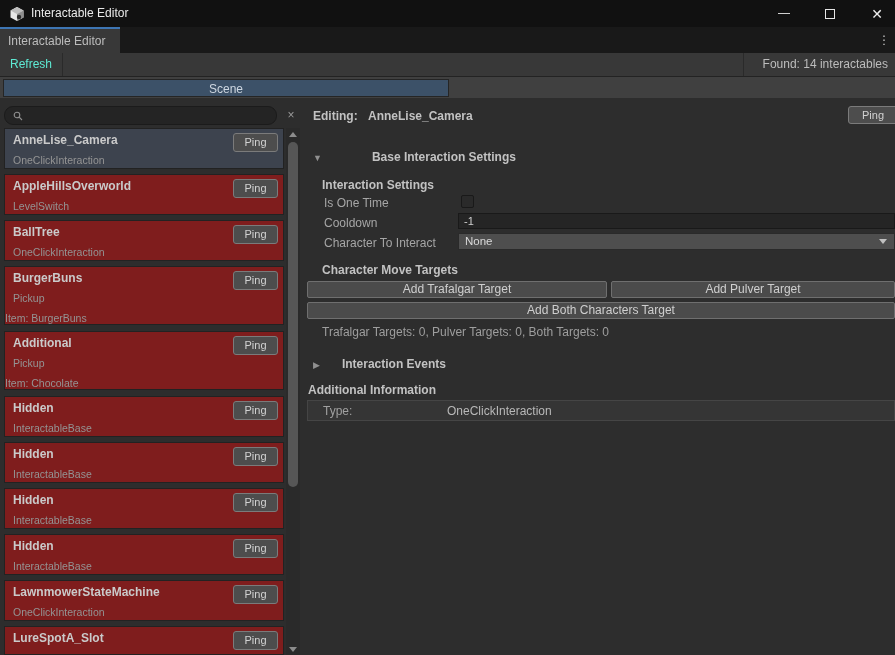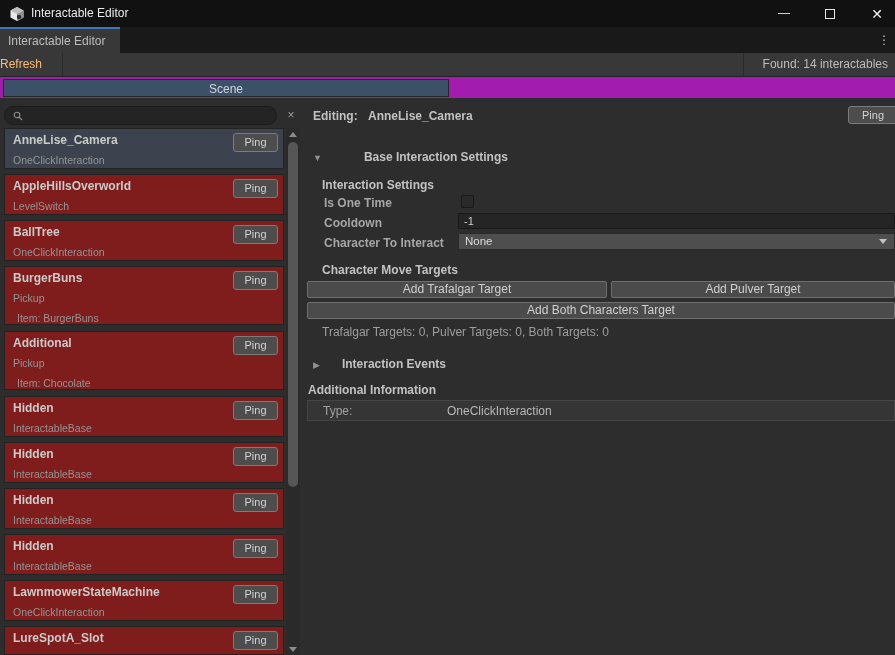--- a/index.html
+++ b/index.html
@@ -18,59 +18,59 @@
   #btn-min .glyph { width:12px; height:1px; background:#cfcfcf; }
   #btn-max .glyph { width:10px; height:10px; border:1px solid #e6e6e6; }
   #btn-close .glyph { font-size:14px; line-height:14px; color:#efefef; }
   
   #tabrow { position:absolute; left:0; top:27px; width:895px; height:26px; background:#191919; }
   #editor-tab { position:absolute; left:0; top:0; width:120px; height:26px; background:#383838; border-top:2px solid #3e76b4; }
   #editor-tab .lbl { position:absolute; left:8px; top:5px; color:#bdbdbd; font-size:12px; }
   #kebab { position:absolute; right:4px; top:5px; width:14px; height:16px; color:#c8c8c8; font-size:12px; letter-spacing:0; text-align:center; line-height:16px; }
   
   #toolbar { position:absolute; left:0; top:53px; width:895px; height:24px; background:#383838; border-bottom:1px solid #232323; }
-  #refresh-btn { position:absolute; left:0; top:0; height:23px; padding:0 0; line-height:23px; color:#fdba74; }
+  #refresh-btn { position:absolute; left:0; top:0; height:23px; padding:0 10px; line-height:23px; color:#5eead4; }
   #toolbar .sep-a { position:absolute; left:62px; top:0; width:1px; height:23px; background:#2a2a2a; }
   #toolbar .sep-b { position:absolute; left:743px; top:0; width:1px; height:23px; background:#2a2a2a; }
   #found-label { position:absolute; right:7px; top:0; line-height:23px; color:#bdbdbd; }
   
-  #viewtabs { position:absolute; left:0; top:77px; width:895px; height:21px; background:#a21caf; }
+  #viewtabs { position:absolute; left:0; top:77px; width:895px; height:21px; background:#404040; }
   .viewtab { position:absolute; top:2px; height:18px; text-align:center; line-height:18px; font-size:12px; border:1px solid #252525; }
   #tab-scene { left:3px; width:446px; background:#3c5168; color:#cdd6e0; }
   #tab-debug { left:450px; width:443px; background:#464646; color:#bcbcbc; }
   
   #content { position:absolute; left:0; top:98px; width:895px; height:557px; background:#2d2d2d; }
   
   #search-field { position:absolute; left:4px; top:8px; width:273px; height:19px; background:#242424; border:1px solid #1b1b1b; border-radius:9px; }
   #search-input { position:absolute; left:24px; top:1px; width:240px; height:15px; background:transparent; border:none; outline:none; color:#d0d0d0; font-size:11px; font-family:"Liberation Sans",sans-serif; }
   #search-icon { position:absolute; left:8px; top:4px; width:10px; height:10px; }
   #search-clear { position:absolute; left:283px; top:8px; width:16px; height:18px; color:#9a9a9a; font-size:12px; text-align:center; line-height:18px; }
   
   .card { position:absolute; left:4px; width:280px; background:#7f1d1d; border:1px solid #222222; overflow:hidden; }
   .card.selected { background:#3d434e; }
   .card .name { position:absolute; left:8px; top:4px; font-size:12px; font-weight:bold; color:#cacaca; }
   .card .sub1 { position:absolute; left:8px; top:25px; font-size:10.5px; color:#949494; }
-  .card .sub2 { position:absolute; left:12px; top:45px; font-size:10.5px; color:#949494; }
+  .card .sub2 { position:absolute; left:0; top:45px; font-size:10.5px; color:#949494; }
   .ping-btn { position:absolute; right:5px; top:4px; width:45px; height:19px; background:#4d4d4d; border:1px solid #7b7b7b; border-radius:3px; color:#d2d2d2; font-size:11px; text-align:center; line-height:17px; }
   
   #scrollbar { position:absolute; left:286px; top:30px; width:14px; height:527px; background:#2a2a2a; }
   .scroll-arrow { position:absolute; left:0; width:14px; height:12px; display:flex; align-items:center; justify-content:center; }
   .tri-up { width:0; height:0; border-left:4px solid transparent; border-right:4px solid transparent; border-bottom:5px solid #8c8c8c; }
   .tri-down { width:0; height:0; border-left:4px solid transparent; border-right:4px solid transparent; border-top:5px solid #8c8c8c; }
   #scroll-thumb { position:absolute; left:2px; top:14px; width:10px; height:345px; background:#565656; border-radius:5px; }
   
   #inspector { position:absolute; left:302px; top:0; width:593px; height:557px; }
-  .ilabel { color:#a6a6a6; font-size:12px;font-weight:bold; }
+  .ilabel { color:#a6a6a6; font-size:12px; }
   .ibold { color:#c2c2c2; font-size:12px; font-weight:bold; }
   #editing-label { position:absolute; left:11px; top:11px; }
   #editing-value { position:absolute; left:66px; top:11px; }
   #inspector-ping { position:absolute; left:546px; top:8px; width:55px; height:18px; background:#4d4d4d; border:1px solid #7b7b7b; border-radius:3px 0 0 3px; color:#d2d2d2; font-size:11px; text-align:left; padding-left:13px; line-height:16px; }
   .foldout-tri { color:#909090; font-size:9px; }
   #base-foldout { position:absolute; left:11px; top:52px; }
-  #base-foldout .ibold { margin-left:8px;padding-left:34px; }
+  #base-foldout .ibold { margin-left:16px;padding-left:34px; }
   #is-header { position:absolute; left:20px; top:80px; }
   #row-onetime { position:absolute; left:22px; top:98px; }
   #checkbox-onetime { position:absolute; left:159px; top:97px; width:13px; height:13px; background:#2a2a2a; border:1px solid #191919; border-radius:2px; }
   #row-cooldown { position:absolute; left:22px; top:118px; }
   #field-cooldown { position:absolute; left:156px; top:115px; width:437px; height:16px; background:#252525; border:1px solid #191919; color:#cfcfcf; font-size:11px; line-height:14px; padding-left:5px; }
   #row-character { position:absolute; left:22px; top:138px; }
   #dropdown-character { position:absolute; left:156px; top:135px; width:437px; height:17px; background:#4e4e4e; border:1px solid #2a2a2a; color:#dadada; font-size:11.5px; line-height:15px; padding-left:6px; }
   #dropdown-arrow { position:absolute; right:7px; top:5px; width:0; height:0; border-left:4px solid transparent; border-right:4px solid transparent; border-top:5px solid #c0c0c0; }
   #cmt-header { position:absolute; left:20px; top:165px; }
   .wide-btn { position:absolute; height:17px; background:#4b4b4b; border:1px solid #6f6f6f; border-radius:2px; color:#cfcfcf; font-size:12px; text-align:center; line-height:15px; }

